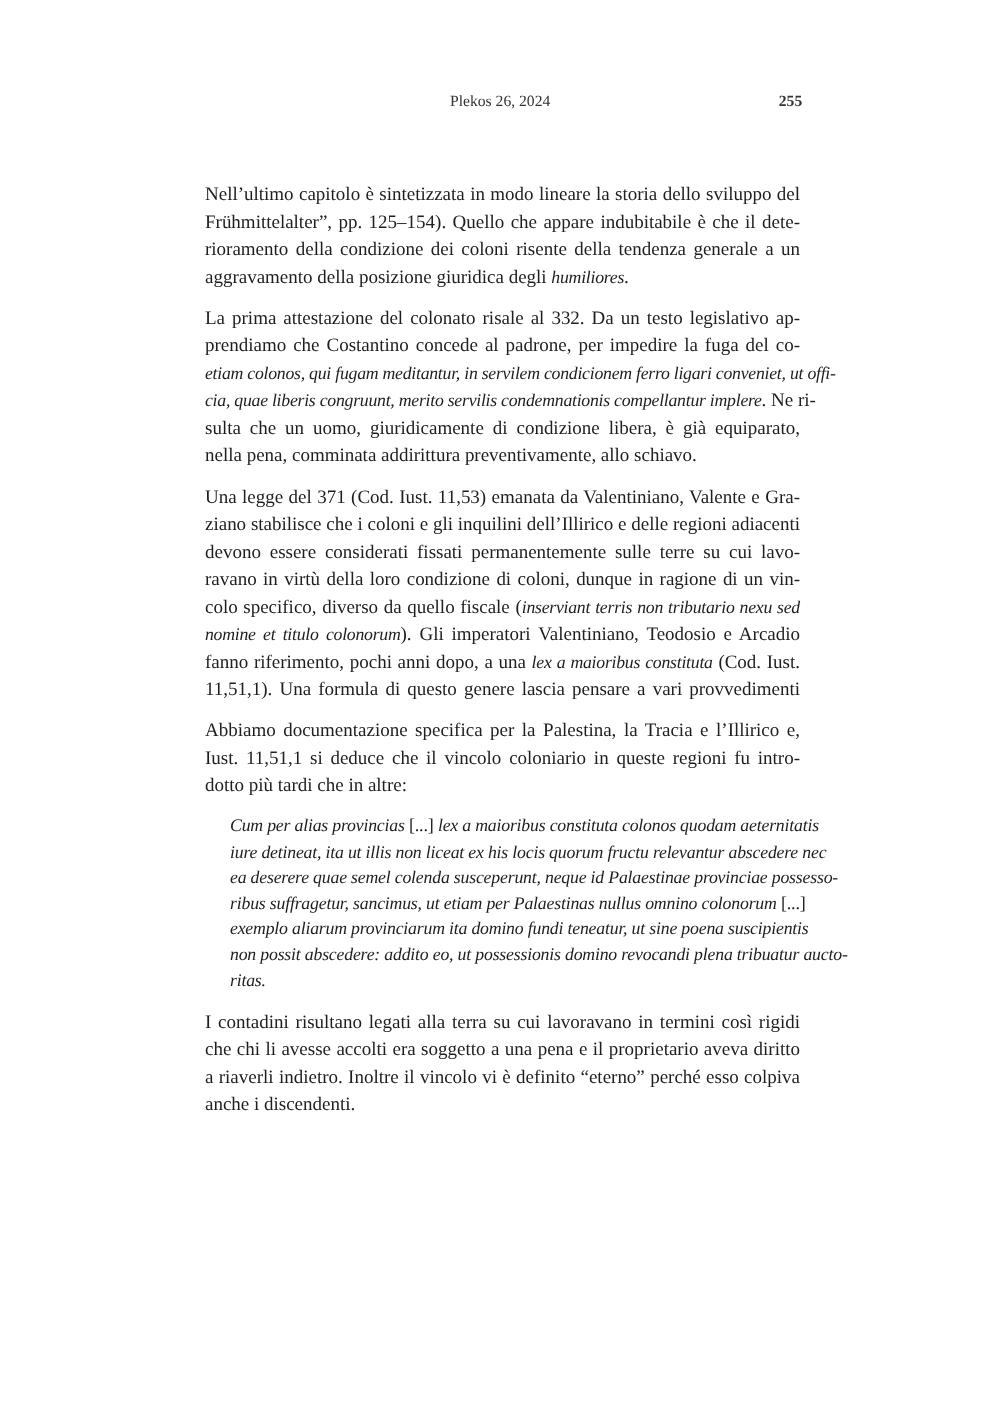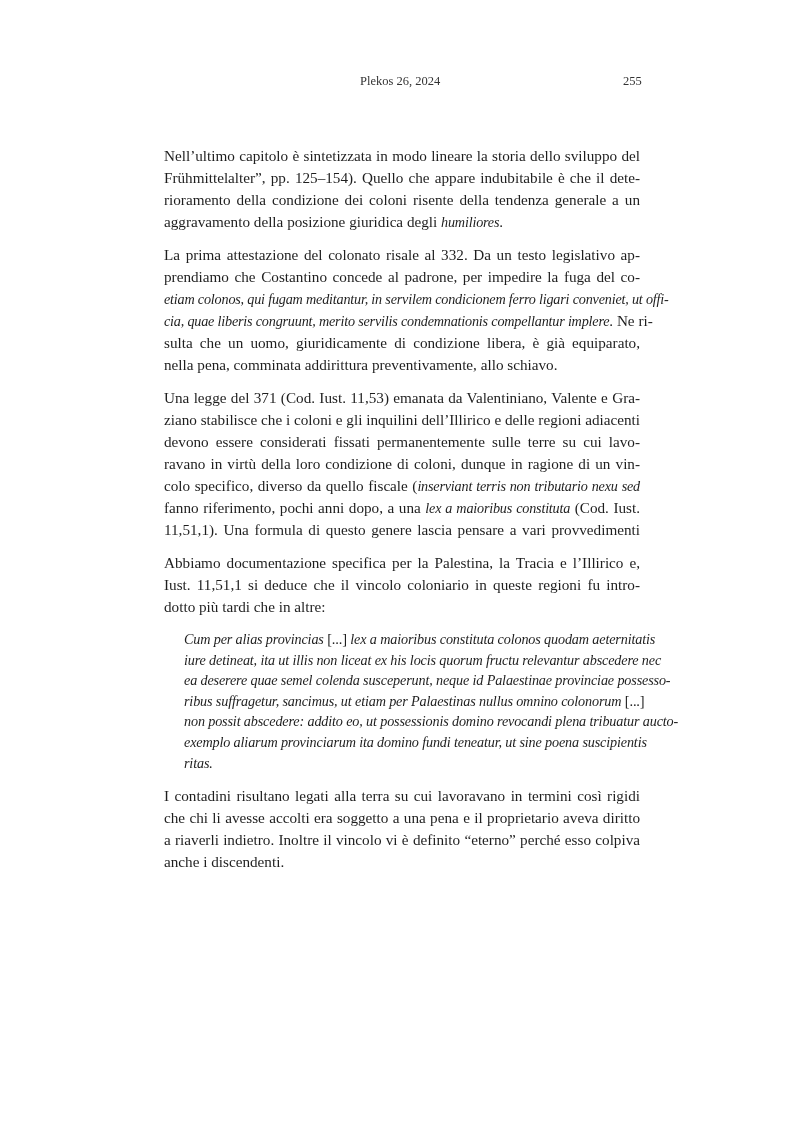--- a/index.html
+++ b/index.html
@@ -1,20 +1,20 @@
 <!DOCTYPE html>
 <html><head>
 <meta charset="utf-8">
 <style>
   html, body { margin: 0; padding: 0; background: #ffffff; }
   body { width: 799px; height: 1131px; position: relative; overflow: hidden;
          font-family: "Liberation Serif", "DejaVu Serif", serif; color: #1e1e1e; }
   .running-head { position: absolute; top: 74px; left: 0; width: 799px; height: 20px; font-size: 12.5px; color: #333; }
   .journal { position: absolute; left: 360px; top: 0; }
-  .pageno { position: absolute; left: 623px; top: 0; }
+  .pageno { position: absolute; left: 623px; top: 0; font-weight: bold; }
   .body { position: absolute; left: 164px; top: 145px; width: 476px; }
   .para { margin: 0 0 11px 0; }
   .line { display: block; height: 22px; line-height: 22px; font-size: 15.2px;
           text-align: justify; text-align-last: justify; white-space: nowrap; overflow: visible; }
   .line.last { text-align-last: left; }
   .line span.it { font-style: italic; font-size: 14.2px; letter-spacing: -0.2px; }
   .quote { margin: 0 0 12px 20px; width: 456px; }
   .quote .line { height: 20.6px; line-height: 20.6px; font-style: italic; font-size: 14.2px; letter-spacing: -0.15px; }
   .quote .line span.up { font-style: normal; font-size: 14.5px; }
 </style>
@@ -40,35 +40,36 @@
       <span class="line"><span class="it">cia, quae liberis congruunt, merito servilis condemnationis compellantur implere</span><span>. Ne ri-</span></span>
       <span class="line"><span>sulta che un uomo, giuridicamente di condizione libera, è già equiparato,</span></span>
       <span class="line last"><span>nella pena, comminata addirittura preventivamente, allo schiavo.</span></span>
     </div>
   <div class="para">
       <span class="line"><span>Una legge del 371 (Cod. Iust. 11,53) emanata da Valentiniano, Valente e Gra-</span></span>
       <span class="line"><span>ziano stabilisce che i coloni e gli inquilini dell’Illirico e delle regioni adiacenti</span></span>
       <span class="line"><span>devono essere considerati fissati permanentemente sulle terre su cui lavo-</span></span>
       <span class="line"><span>ravano in virtù della loro condizione di coloni, dunque in ragione di un vin-</span></span>
       <span class="line"><span>colo specifico, diverso da quello fiscale (</span><span class="it">inserviant terris non tributario nexu sed</span></span>
+      <span class="line"><span class="it">nomine et titulo colonorum</span><span>). Gli imperatori Valentiniano, Teodosio e Arcadio</span></span>
       <span class="line"><span>fanno riferimento, pochi anni dopo, a una </span><span class="it">lex a maioribus constituta</span><span> (Cod. Iust.</span></span>
       <span class="line"><span>11,51,1). Una formula di questo genere lascia pensare a vari provvedimenti</span></span>
     </div>
   <div class="para">
       <span class="line"><span>Abbiamo documentazione specifica per la Palestina, la Tracia e l’Illirico e,</span></span>
       <span class="line"><span>Iust. 11,51,1 si deduce che il vincolo coloniario in queste regioni fu intro-</span></span>
       <span class="line last"><span>dotto più tardi che in altre:</span></span>
     </div>
   <div class="quote">
       <span class="line"><span>Cum per alias provincias </span><span class="up">[...]</span><span> lex a maioribus constituta colonos quodam aeternitatis</span></span>
       <span class="line"><span>iure detineat, ita ut illis non liceat ex his locis quorum fructu relevantur abscedere nec</span></span>
       <span class="line"><span>ea deserere quae semel colenda susceperunt, neque id Palaestinae provinciae possesso-</span></span>
       <span class="line"><span>ribus suffragetur, sancimus, ut etiam per Palaestinas nullus omnino colonorum </span><span class="up">[...]</span></span>
+      <span class="line"><span>exemplo aliarum provinciarum ita domino fundi teneatur, ut sine poena suscipientis</span></span>
       <span class="line"><span>non possit abscedere: addito eo, ut possessionis domino revocandi plena tribuatur aucto-</span></span>
-      <span class="line"><span>exemplo aliarum provinciarum ita domino fundi teneatur, ut sine poena suscipientis</span></span>
       <span class="line last"><span>ritas.</span></span>
     </div>
   <div class="para">
       <span class="line"><span>I contadini risultano legati alla terra su cui lavoravano in termini così rigidi</span></span>
       <span class="line"><span>che chi li avesse accolti era soggetto a una pena e il proprietario aveva diritto</span></span>
       <span class="line"><span>a riaverli indietro. Inoltre il vincolo vi è definito “eterno” perché esso colpiva</span></span>
       <span class="line last"><span>anche i discendenti.</span></span>
     </div>
 </div>
 

